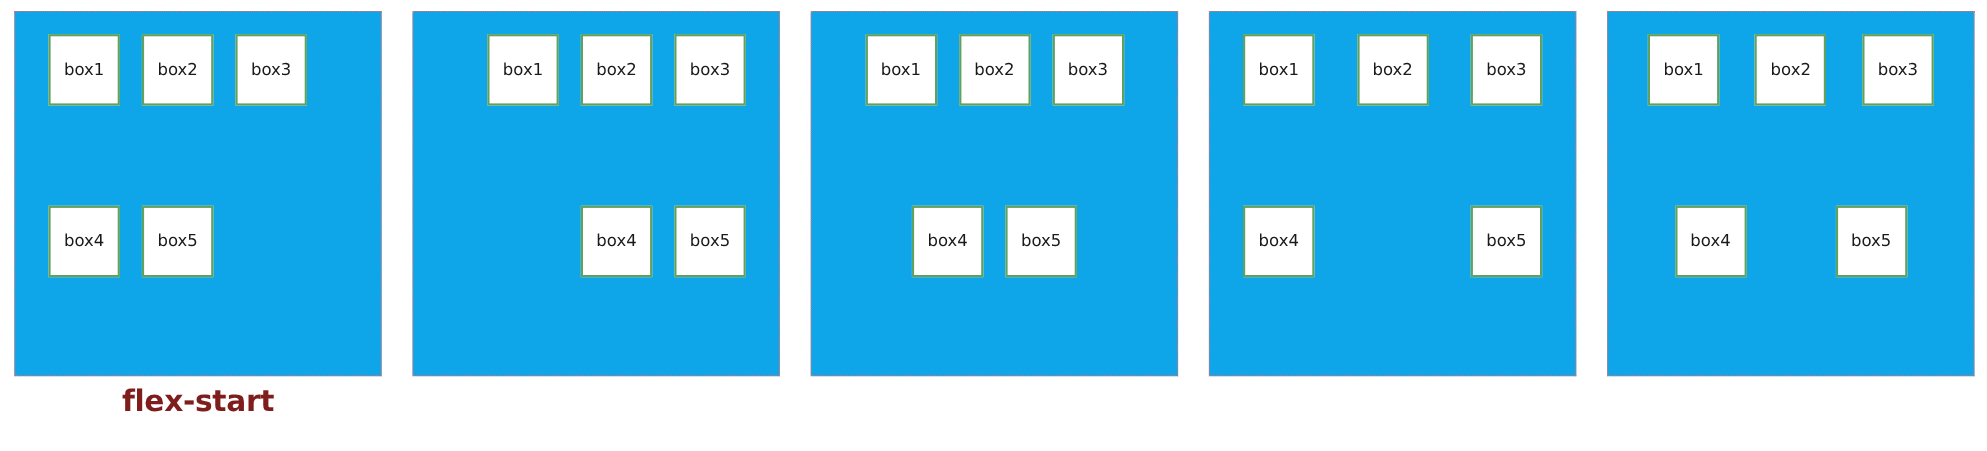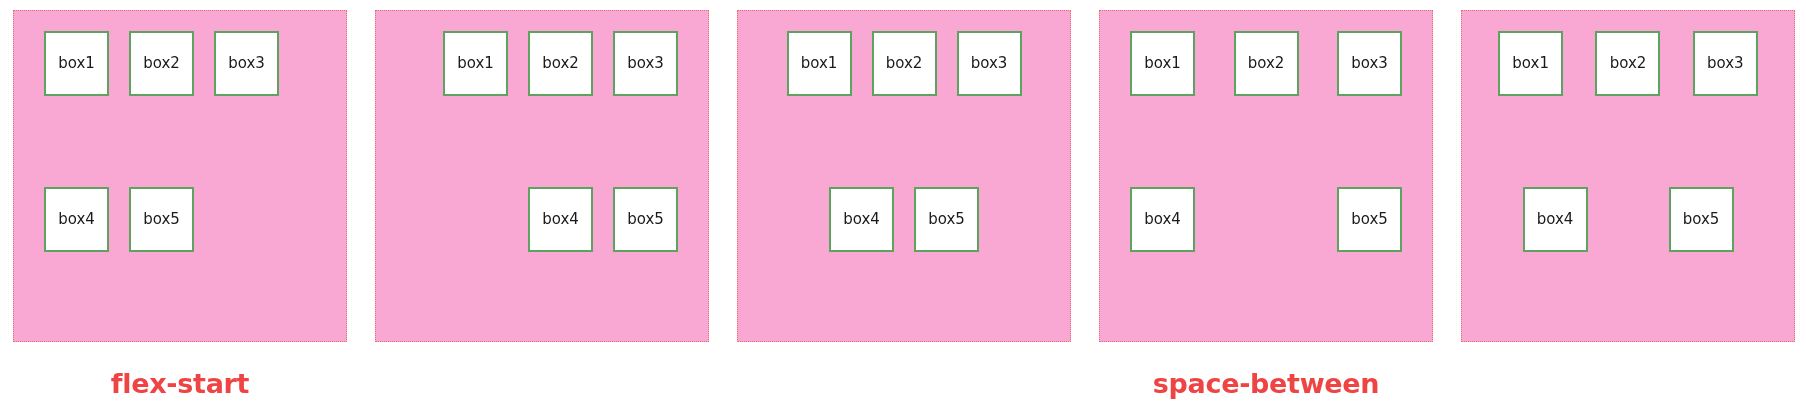--- a/index.html
+++ b/index.html
@@ -38,21 +38,21 @@
   .flex-container {
     position: relative;
     box-sizing: border-box;
     height: 332px;
     border: 1px dotted #ec6c6c;
     padding: 20px;
     display: flex;
     flex-direction: row;
     flex-wrap: wrap;
     align-content: flex-start;
-    background: #f9a8d4;
+    background: #0ea5e9;
   }
 
   
   .jc-flex-start    { justify-content: flex-start; }
   .jc-flex-end      { justify-content: flex-end; }
   .jc-center        { justify-content: center; }
   .jc-space-between { justify-content: space-between; }
   .jc-space-around  { justify-content: space-around; }
 
   .box {
@@ -72,25 +72,25 @@
   }
 
   
   .row-spacer {
     width: 100%;
     height: 91px;
     flex: 0 0 100%;
   }
 
   .panel-label {
-    margin-top: 26px;
+    margin-top: 8px;
     text-align: center;
     font-size: 27px;
     font-weight: bold;
-    color: #ef4444;
+    color: #7f1d1d;
     letter-spacing: -0.3px;
     font-family: "DejaVu Sans", "Liberation Sans", sans-serif;
     white-space: nowrap;
   }
 </style>
 </head>
 <body>
 
 <div class="board">
 
@@ -130,21 +130,20 @@
 
   <div class="panel">
     <div class="flex-container jc-space-between">
       <div class="box">box1</div>
       <div class="box">box2</div>
       <div class="box">box3</div>
       <div class="row-spacer"></div>
       <div class="box">box4</div>
       <div class="box">box5</div>
     </div>
-    <div class="panel-label">space-between</div>
   </div>
 
   <div class="panel">
     <div class="flex-container jc-space-around">
       <div class="box">box1</div>
       <div class="box">box2</div>
       <div class="box">box3</div>
       <div class="row-spacer"></div>
       <div class="box">box4</div>
       <div class="box">box5</div>

